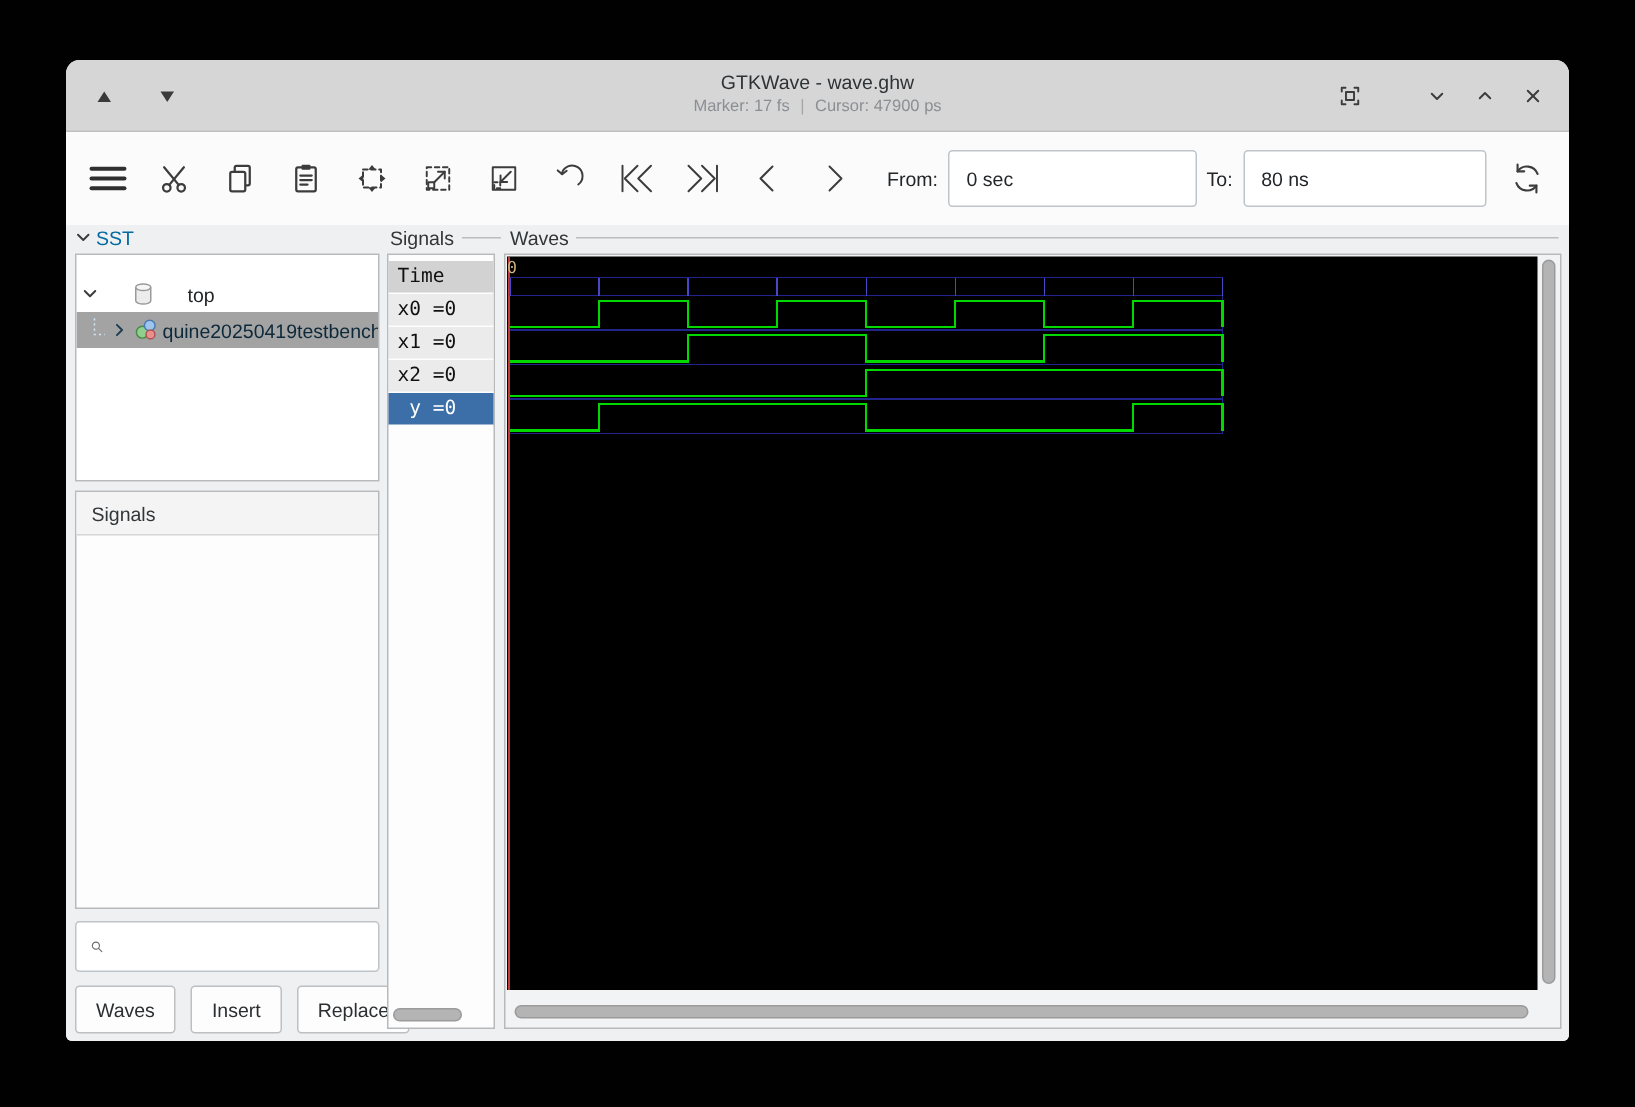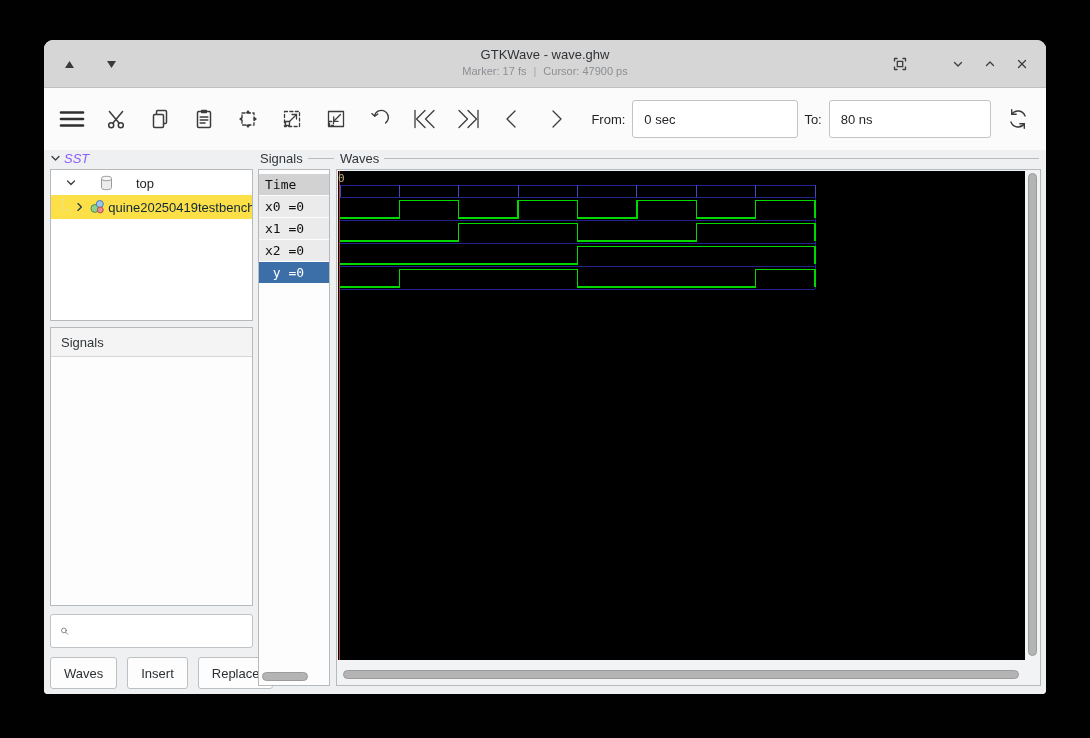--- a/index.html
+++ b/index.html
@@ -35,28 +35,28 @@
   .range-input.to { width:162px; }
 
   
   .main { position:absolute; top:111px; left:0; right:0; bottom:0; background:#eff0f1; }
 
   .frame-label { position:absolute; top:0; height:15px; display:flex; align-items:center;
                  font-size:13px; color:#31363a; }
   .frame-label .tail { height:1px; background:#b9bdc0; margin-left:5px; }
 
   .sst-head { position:absolute; left:6px; top:0; display:flex; align-items:center; gap:3px;
-              font-size:13px; color:#8b5cf6;font-style:italic; }
+              font-size:13px; color:#0369a1; }
 
   
   .tree-box { position:absolute; left:6px; top:18px; width:203px; height:152px;
               background:#fff; border:1px solid #b6babd; overflow:hidden; }
   .tree-row { height:24px; display:flex; align-items:center; font-size:13px; white-space:nowrap; }
-  .tree-row.root { padding-left:14px; gap:22px; margin-top:1px; }
-  .tree-row.child { padding-left:10px; gap:3px; background:#fde047; color:#0d2839; overflow:hidden; }
+  .tree-row.root { padding-left:3px; gap:22px; margin-top:14px; }
+  .tree-row.child { padding-left:10px; gap:3px; background:#a3a3a3; color:#0d2839; overflow:hidden; }
   .tree-row .lbl { overflow:hidden; text-overflow:clip; }
 
   
   .siglist-box { position:absolute; left:6px; top:176px; width:203px; height:279px;
                  background:#fdfdfd; border:1px solid #b6babd; }
   .siglist-head { height:29px; background:#f4f4f4; border-bottom:1px solid #d6d6d6;
                   display:flex; align-items:center; padding-left:10px; font-size:13px; color:#31363a; }
   .siglist-items { padding-top:5px; }
   .siglist-item { height:25px; display:flex; align-items:center; padding-left:10px; font-size:13px; }
 

